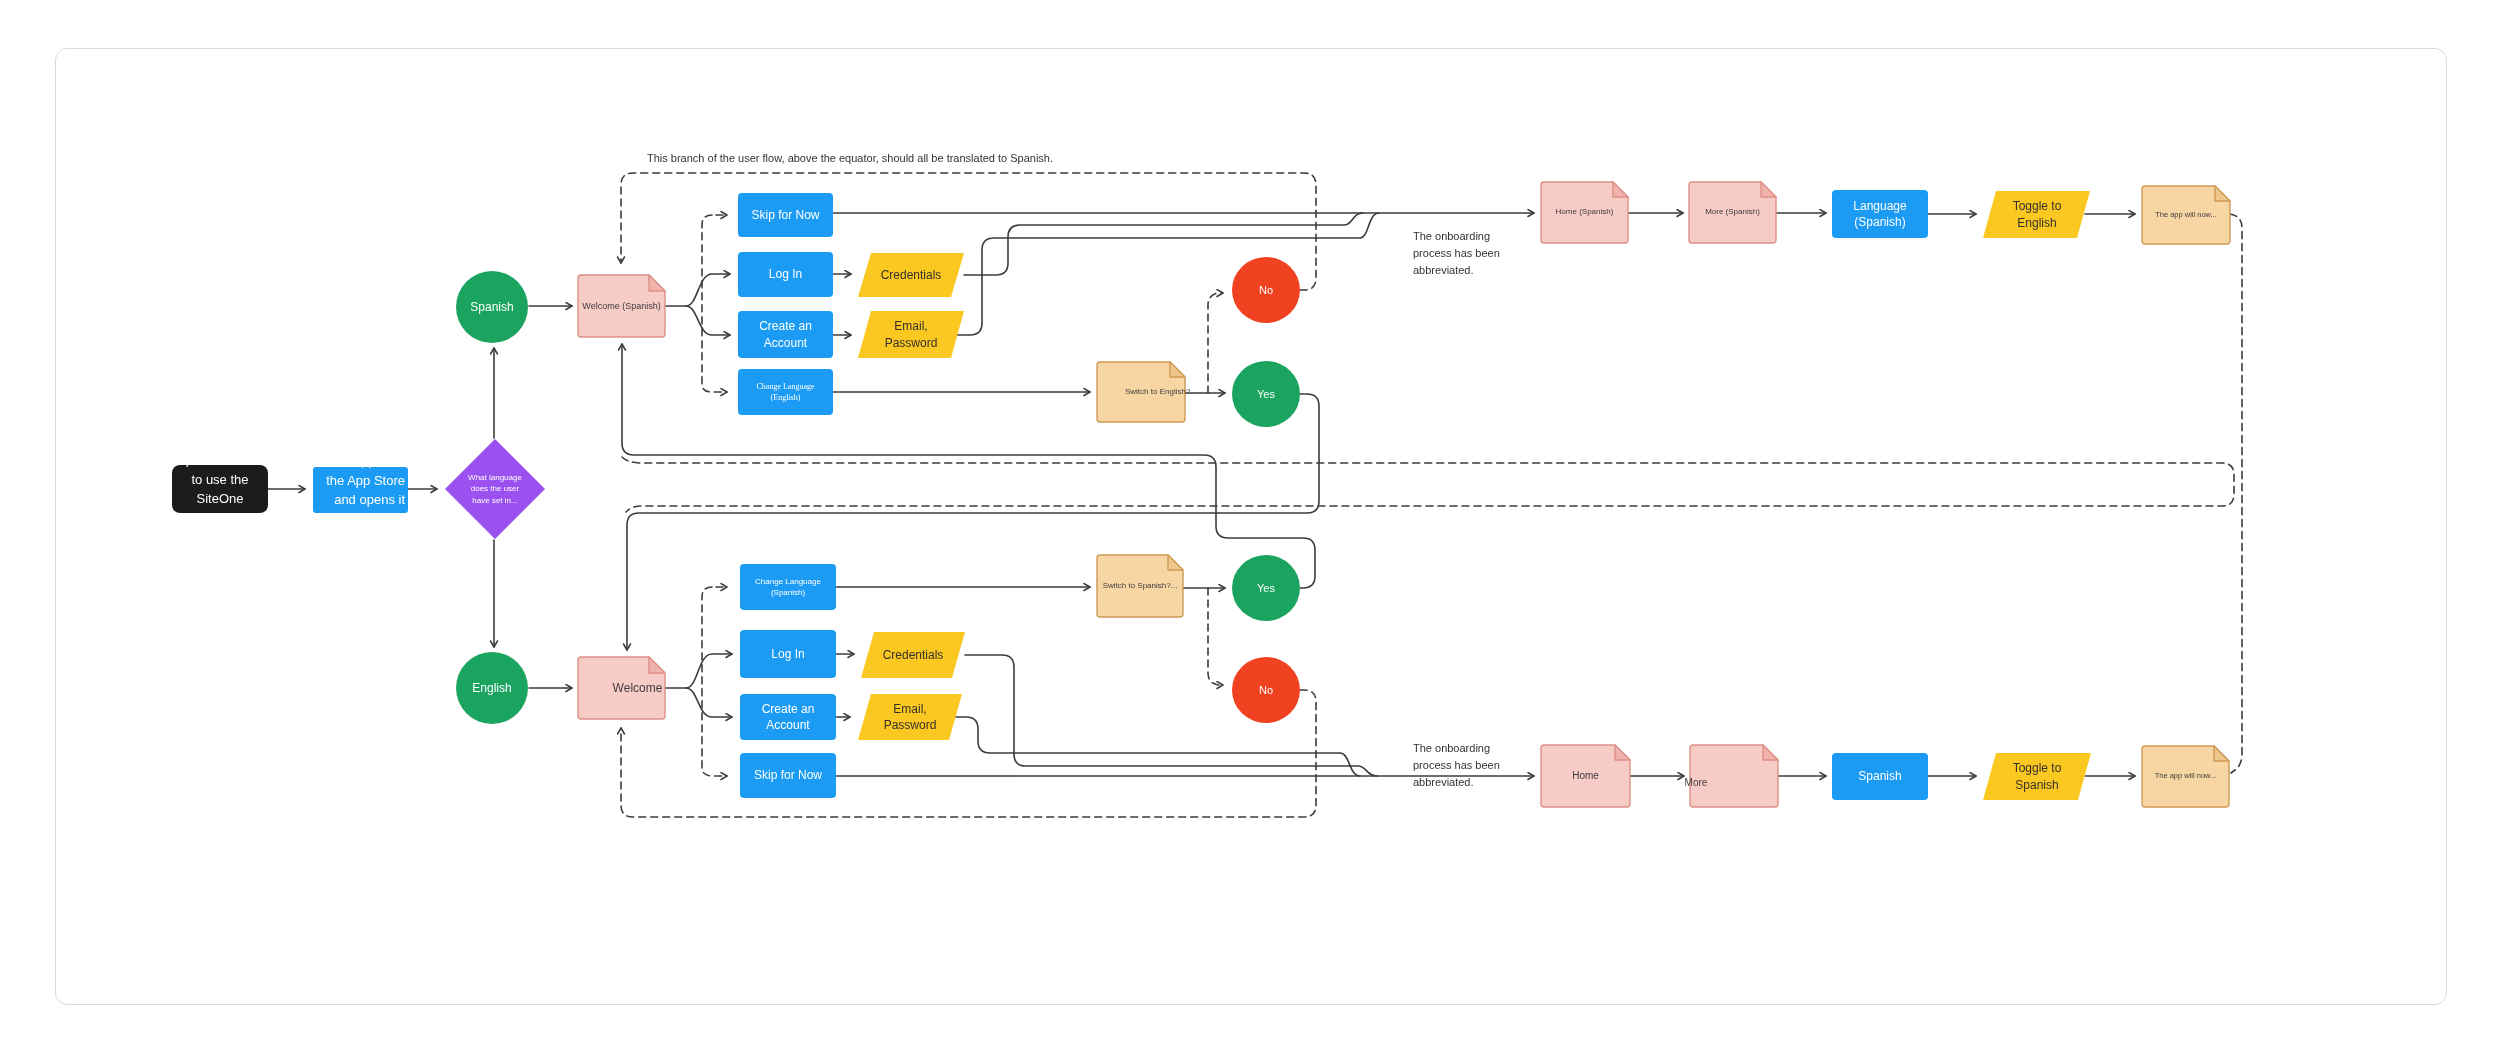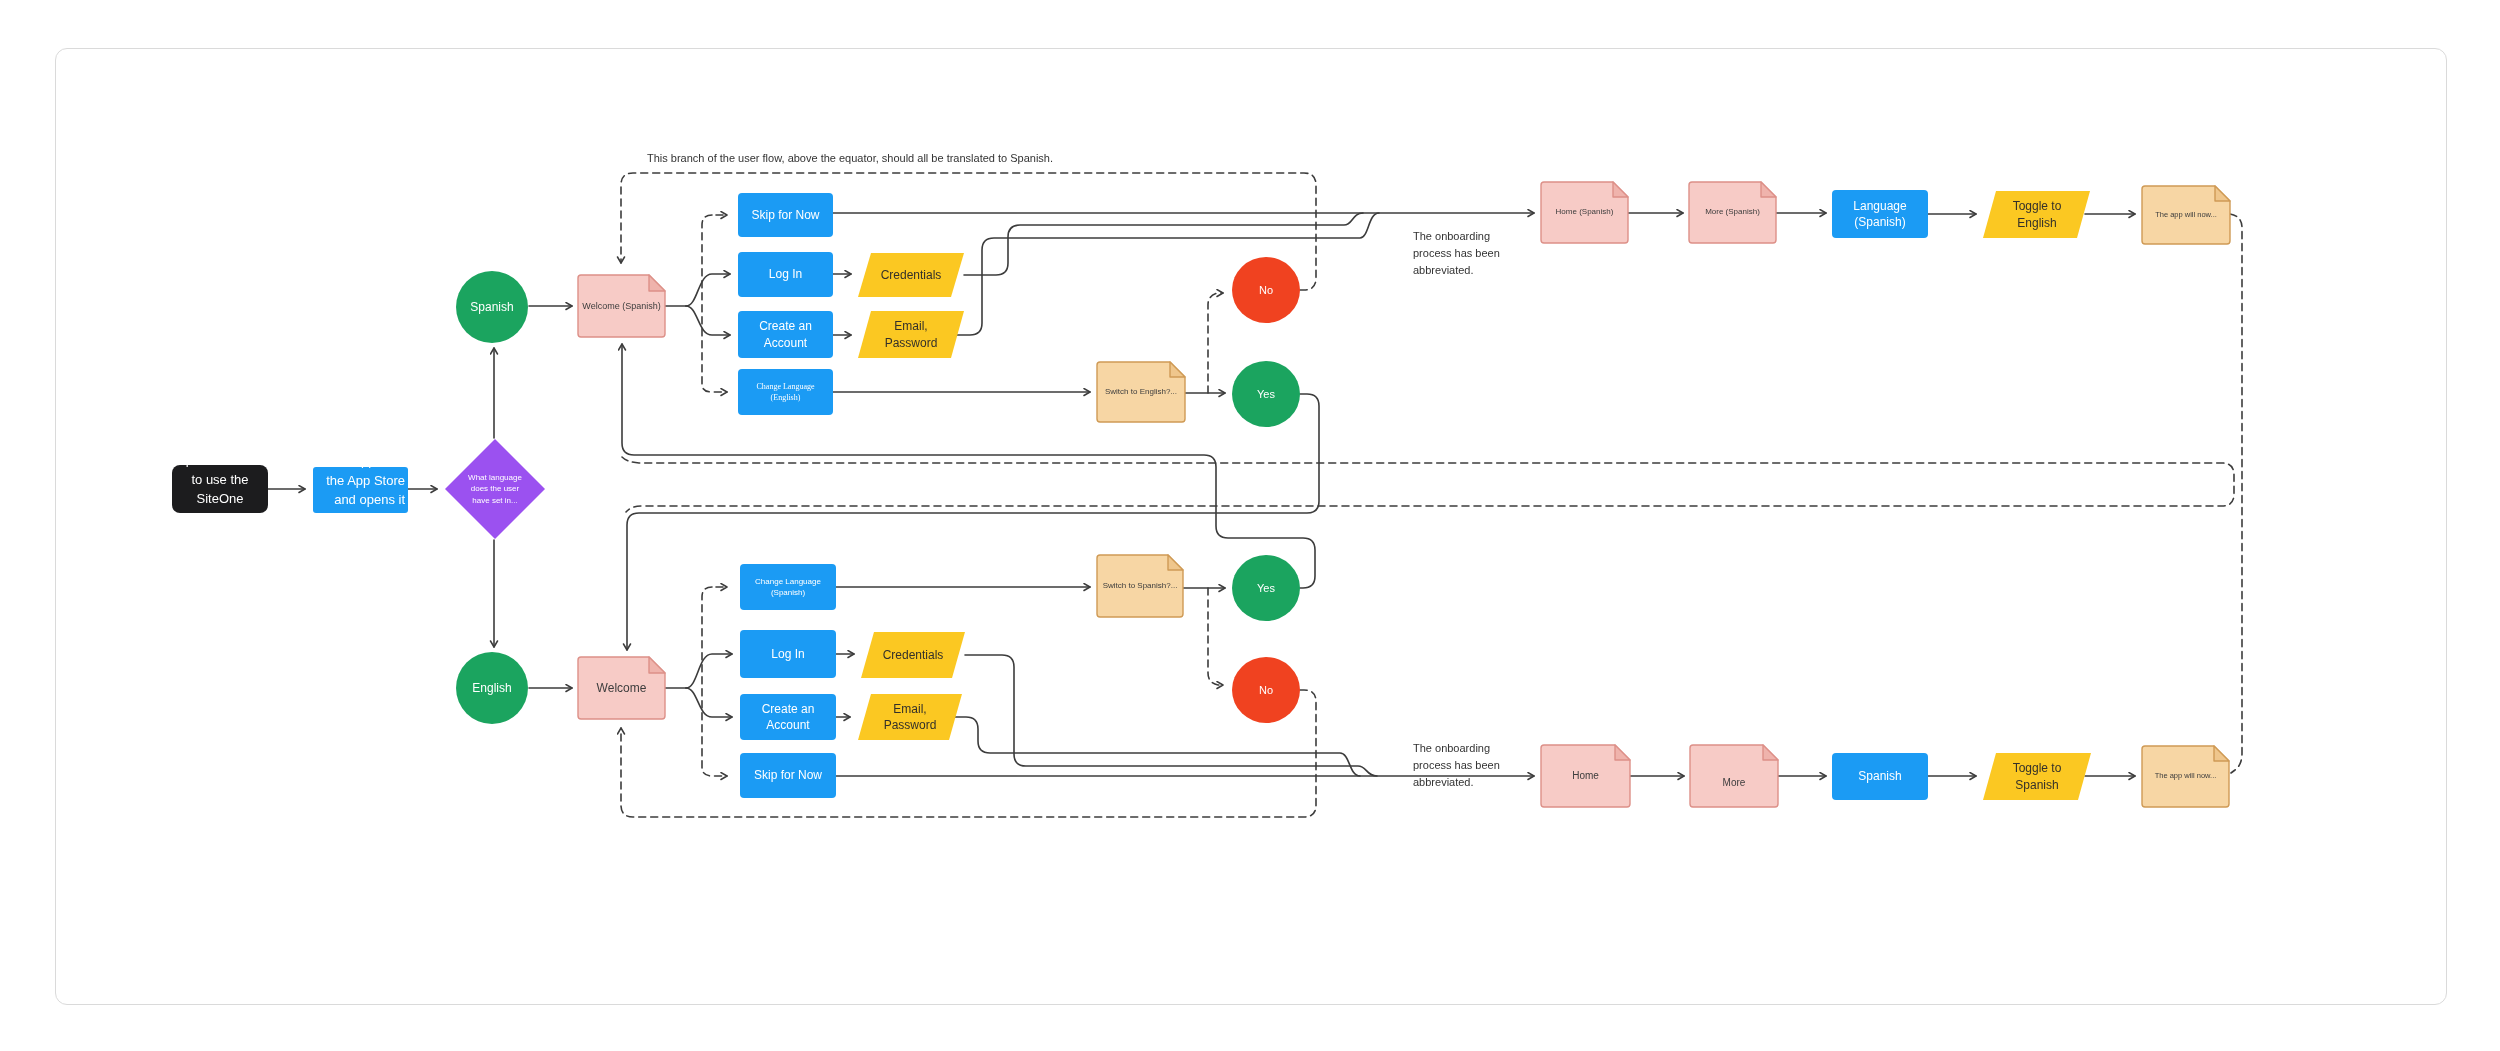--- a/index.html
+++ b/index.html
@@ -183,21 +183,21 @@
   <div class="lbl w f12" style="left:456px;top:271px;width:72px;height:72px;">
       <span>Spanish</span>
     </div>
   <div class="lbl w f12" style="left:456px;top:652px;width:72px;height:72px;">
       <span>English</span>
     </div>
 
   <div class="lbl doc-s f9" style="left:578px;top:275px;width:87px;height:62px;">
       <span>Welcome (Spanish)</span>
     </div>
-  <div class="lbl doc-m f12" style="left:578px;top:657px;width:87px;height:62px;">
+  <div class="lbl doc-m f12" style="left:578px;top:657px;width:87px;height:62px;padding-left:16px;">
       <span>Welcome</span>
     </div>
 
   <div class="lbl w f12" style="left:738px;top:193px;width:95px;height:44px;">
       <span>Skip for Now</span>
     </div>
   <div class="lbl w f12" style="left:738px;top:252px;width:95px;height:45px;">
       <span>Log In</span>
     </div>
   <div class="lbl w f12" style="left:750px;top:311px;width:71px;height:47px;">
@@ -205,21 +205,21 @@
     </div>
   <div class="lbl w f8" style="left:745px;top:369px;width:81px;height:46px;font-family:Liberation Serif, serif;">
       <span>Change Language (English)</span>
     </div>
   <div class="lbl dk f12" style="left:858px;top:253px;width:106px;height:44px;">
       <span>Credentials</span>
     </div>
   <div class="lbl dk f12" style="left:876px;top:311px;width:70px;height:47px;">
       <span>Email, Password</span>
     </div>
-  <div class="lbl doc-s" style="left:1097px;top:362px;width:88px;height:60px;">
+  <div class="lbl doc-s" style="left:1097px;top:362px;width:88px;height:60px;padding-left:20px;">
       <span>Switch to English?...</span>
     </div>
   <div class="lbl w f11" style="left:1232px;top:257px;width:68px;height:66px;">
       <span>No</span>
     </div>
   <div class="lbl w f11" style="left:1232px;top:361px;width:68px;height:66px;">
       <span>Yes</span>
     </div>
 
   <div class="lbl doc-s" style="left:1541px;top:182px;width:87px;height:61px;">
@@ -262,21 +262,21 @@
   <div class="lbl w f11" style="left:1232px;top:555px;width:68px;height:66px;">
       <span>Yes</span>
     </div>
   <div class="lbl w f11" style="left:1232px;top:657px;width:68px;height:66px;">
       <span>No</span>
     </div>
 
   <div class="lbl doc-m" style="left:1541px;top:745px;width:89px;height:62px;">
       <span>Home</span>
     </div>
-  <div class="lbl doc-m" style="left:1690px;top:745px;width:88px;height:75px;">
+  <div class="lbl doc-m" style="left:1652px;top:745px;width:88px;height:75px;">
       <span>More</span>
     </div>
   <div class="lbl w f12" style="left:1832px;top:753px;width:96px;height:47px;">
       <span>Spanish</span>
     </div>
   <div class="lbl dk f12" style="left:2003px;top:753px;width:68px;height:47px;text-align:center;">
       <span>Toggle to Spanish</span>
     </div>
   <div class="lbl doc-xs" style="left:2142px;top:746px;width:87px;height:61px;">
       <span>The app will now...</span>

